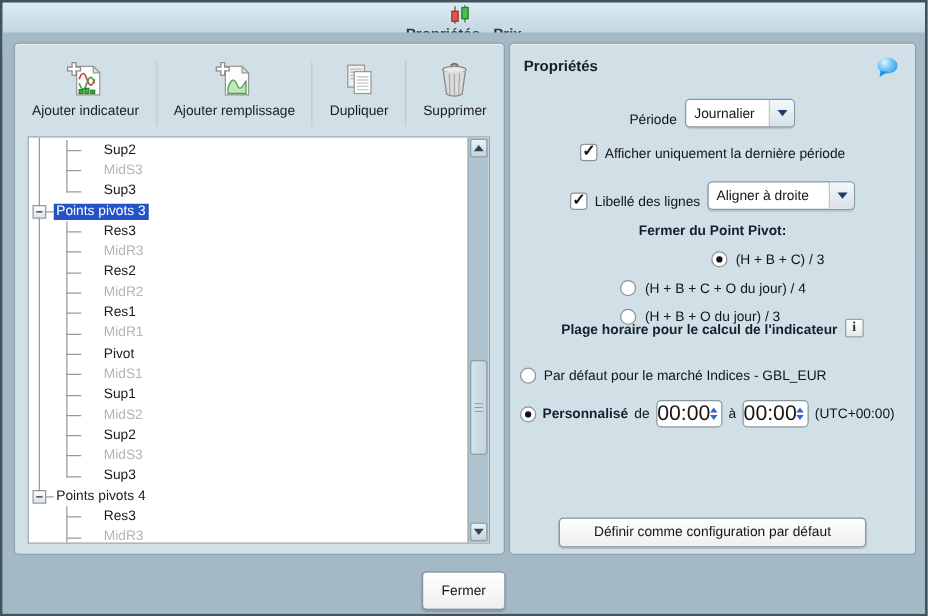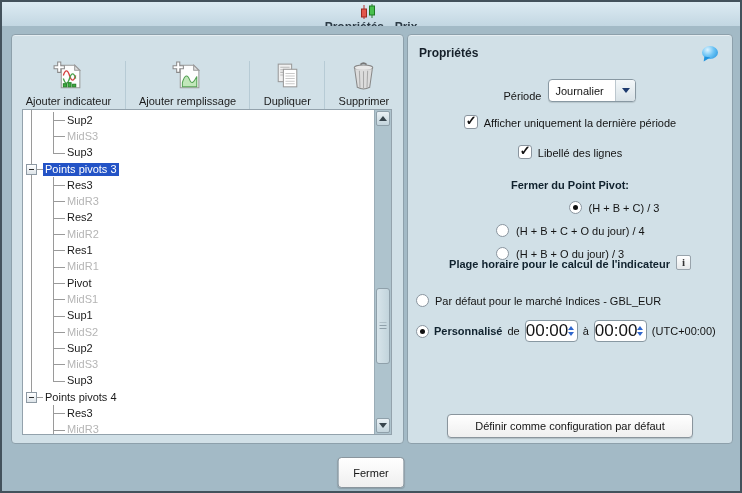--- a/index.html
+++ b/index.html
@@ -14,21 +14,21 @@
   .title { font-size:12px; font-weight:bold; color:#2c3b46; }
   .close { margin-left:auto; font-size:15px; font-weight:bold; color:#7c8d98;
            line-height:15px; padding:0 4px; cursor:default; }
   
   .body { position:absolute; top:24px; left:0; right:0; bottom:0; background:#a3bac6; }
   .panel { position:absolute; background:#d1e0e7; border:1px solid #8da0ab; border-radius:4px;
            box-shadow: inset 0 1px 0 rgba(255,255,255,.45); }
   .left-panel  { left:9px;  top:8px; width:393px; height:410px; }
   .right-panel { left:405px; top:8px; width:326px; height:410px; }
   
-  .toolbar { position:absolute; left:4px; right:4px; top:20px; height:68px;
+  .toolbar { position:absolute; left:4px; right:4px; top:8px; height:68px;
              display:flex; align-items:flex-start; justify-content:space-around; }
   .tbtn { display:flex; flex-direction:column; align-items:center; gap:2px;
           padding:5px 6px 2px; cursor:default; }
   .tbtn svg { width:33px; height:33px; }
   .tbtn .tlabel { font-size:11px; color:#1c1c1c; white-space:nowrap; }
   .tsep { width:1px; height:52px; background:#b7cbd5; margin-top:6px; }
   
   .treebox { position:absolute; left:10px; top:74px; width:370px; height:326px;
              background:#fff; border:1px solid #93a2ac; overflow:hidden; }
   .tree-content { position:absolute; left:0; top:2px; right:17px; bottom:0; }
@@ -42,21 +42,21 @@
         background:#2c2c2c; margin:4px auto 0; }
   .trow.root::after { content:''; position:absolute; left:14px; top:8px; width:6px;
         border-top:1px solid #9a9a9a; }
   .trow.root .lbl { margin-left:20px; padding:0 2px; }
   .trow.root.sel .lbl { background:#2353c6; color:#fff; }
   .trow.child::before { content:''; position:absolute; left:30px; top:0; bottom:0;
         border-left:1px solid #9a9a9a; }
   .trow.child.last::before { bottom:auto; height:9px; }
   .trow.child::after { content:''; position:absolute; left:30px; top:8px; width:12px;
         border-top:1px solid #9a9a9a; }
-  .trow.child .lbl { margin-left:44px; }
+  .trow.child .lbl { margin-left:60px; }
   .trow.muted .lbl { color:#b5b5b5; }
   
   .scrollbar { position:absolute; top:0; right:0; bottom:0; width:17px; background:#aec3cd;
                border-left:1px solid #9aacb6; }
   .sb-btn { position:absolute; left:1px; right:1px; height:15px;
             background:linear-gradient(#eaf1f5,#c3d4dc); border:1px solid #8fa0aa;
             border-radius:2px; display:flex; align-items:center; justify-content:center; }
   .sb-up { top:1px; } .sb-down { bottom:1px; }
   .tri-up   { width:0; height:0; border-left:4px solid transparent; border-right:4px solid transparent; border-bottom:5px solid #38454d; }
   .tri-down { width:0; height:0; border-left:4px solid transparent; border-right:4px solid transparent; border-top:5px solid #38454d; }
@@ -280,20 +280,26 @@
       </div>
 
       <div class="rrow center r-cb1">
         <span class="checkbox checked"></span>
         <span>Afficher uniquement la dernière période</span>
       </div>
 
       <div class="rrow center r-cb2">
         <span class="checkbox checked"></span>
         <span>Libellé des lignes</span>
+        <span class="dropdown dd-align">
+          <span class="val">Aligner à droite</span>
+          <span class="dd-btn">
+              <span class="dd-arrow"></span>
+            </span>
+        </span>
       </div>
 
       <div class="rrow center r-ftitle">
         <span class="btitle">Fermer du Point Pivot:</span>
       </div>
 
       <div class="rrow r-radio1">
         <span class="radio checked"></span>
         <span>(H + B + C) / 3</span>
       </div>

